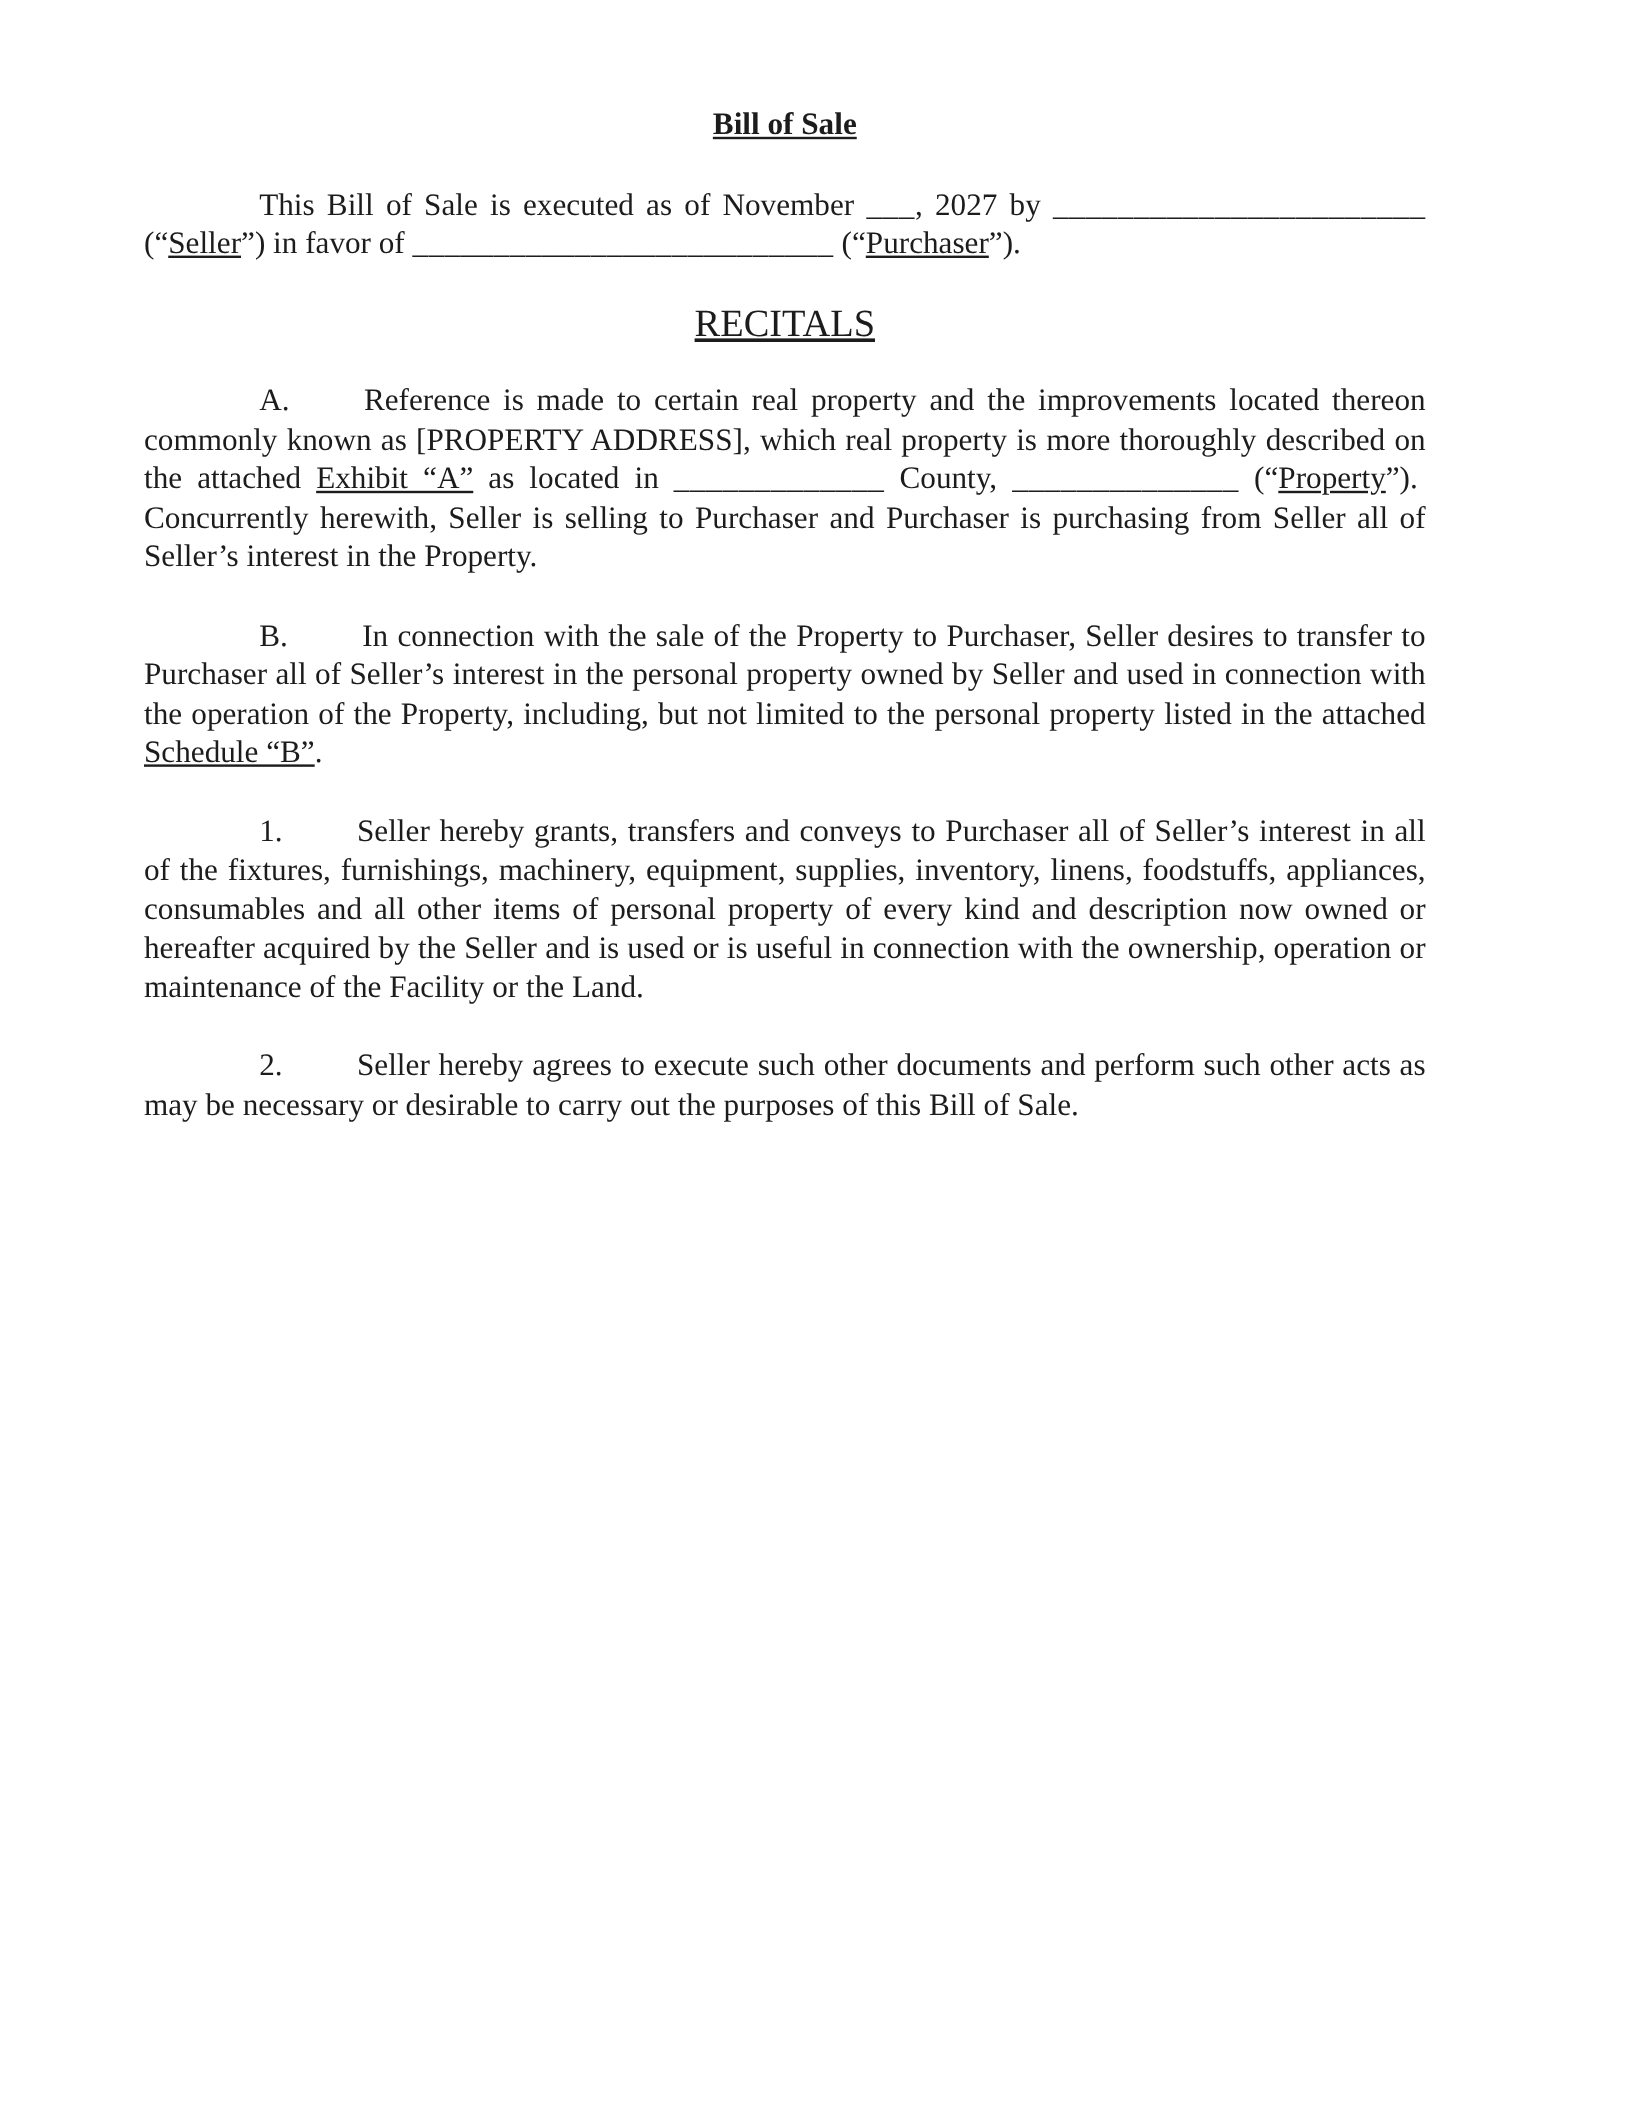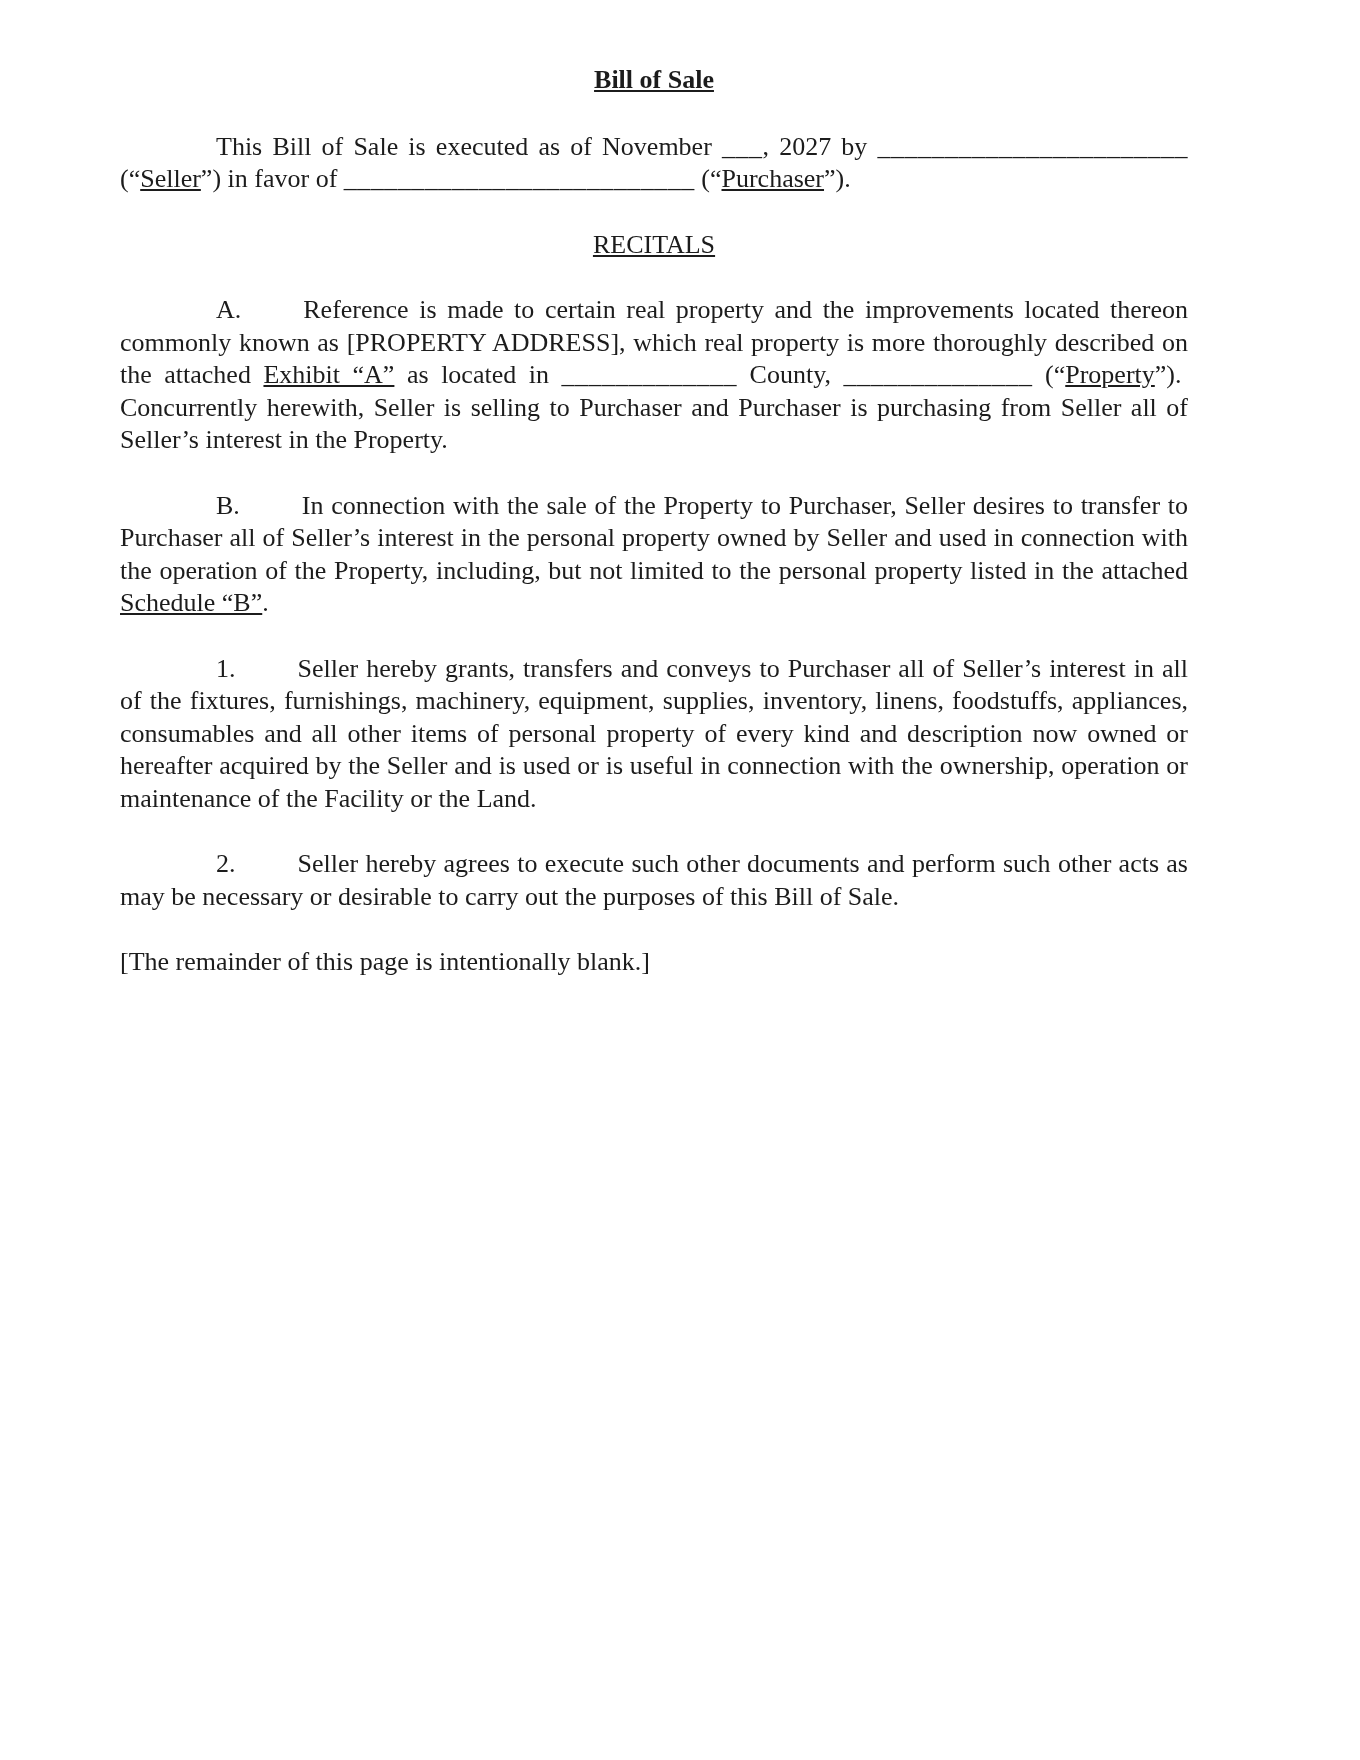--- a/index.html
+++ b/index.html
@@ -3,36 +3,36 @@
 <meta charset="utf-8">
 <style>
   html, body { margin: 0; padding: 0; background: #ffffff; }
   .page {
     position: relative;
     width: 1360px;
     height: 1760px;
     margin: 0 auto;
     background: #ffffff;
     box-sizing: border-box;
-    padding: 64px 172px 60px 120px;
+    padding: 88px 172px 60px 120px;
     font-family: "Liberation Serif", "DejaVu Serif", serif;
     font-size: 26px;
     line-height: 32.5px;
     color: #1c1c1c;
     overflow: hidden;
   }
   .doc-title {
     font-size: 26px;
     font-weight: bold;
     text-decoration: underline;
     text-align: center;
     margin: 0 0 34px 0;
   }
   .section-heading {
-    font-size: 26px;
+    font-size: 32px;
     font-weight: normal;
     text-decoration: underline;
     text-align: center;
     margin: 0 0 33px 0;
   }
   p.body-par {
     margin: 0 0 33px 0;
     text-align: justify;
   }
   .indent { text-indent: 96px; }
@@ -59,15 +59,14 @@
 
   <p class="body-par indent"><span>A.</span><span class="tab"></span><span>Reference is made to certain real property and the improvements located thereon commonly known as </span><span class="b">[PROPERTY ADDRESS]</span><span>, which real property is more thoroughly described on the attached </span><span class="u">Exhibit “A”</span><span> as located in </span><span class="blank">_____________</span><span> County, </span><span class="blank">______________</span><span> (“</span><span class="u">Property</span><span>”).&nbsp; Concurrently herewith, Seller is selling to Purchaser and Purchaser is purchasing from Seller all of Seller’s interest in the Property.</span></p>
 
   <p class="body-par indent"><span>B.</span><span class="tab"></span><span>In connection with the sale of the Property to Purchaser, Seller desires to transfer to Purchaser all of Seller’s interest in the personal property owned by Seller and used in connection with the operation of the Property, including, but not limited to the personal property listed in the attached </span><span class="u">Schedule “B”</span><span>.</span></p>
 
 
   <p class="body-par indent"><span>1.</span><span class="tab"></span><span>Seller hereby grants, transfers and conveys to Purchaser all of Seller’s interest in all of the fixtures, furnishings, machinery, equipment, supplies, inventory, linens, foodstuffs, appliances, consumables and all other items of personal property of every kind and description now owned or hereafter acquired by the Seller and is used or is useful in connection with the ownership, operation or maintenance of the Facility or the Land.</span></p>
 
   <p class="body-par indent"><span>2.</span><span class="tab"></span><span>Seller hereby agrees to execute such other documents and perform such other acts as may be necessary or desirable to carry out the purposes of this Bill of Sale.</span></p>
 
-  <p class="body-par footer-note">[The remainder of this page is intentionally blank.]</p>
 
 </div>
 
 </body></html>

